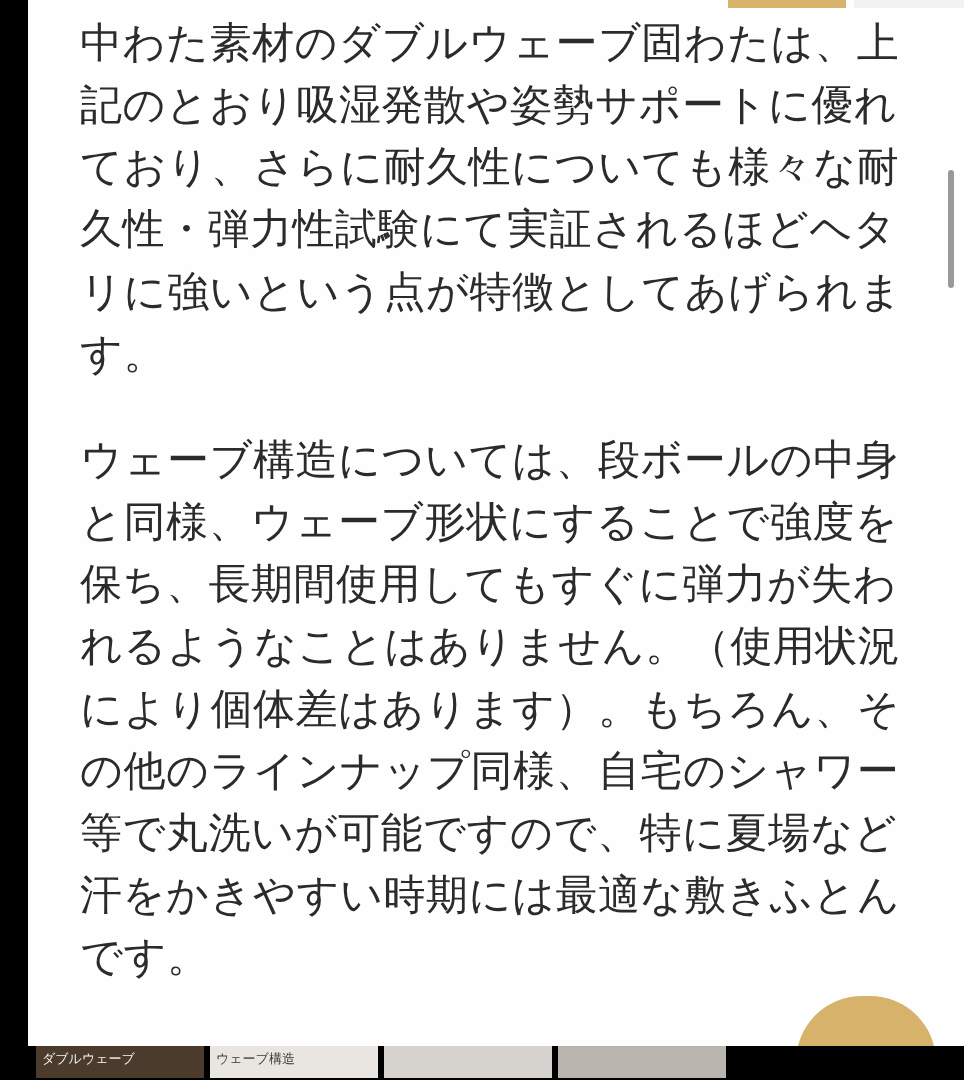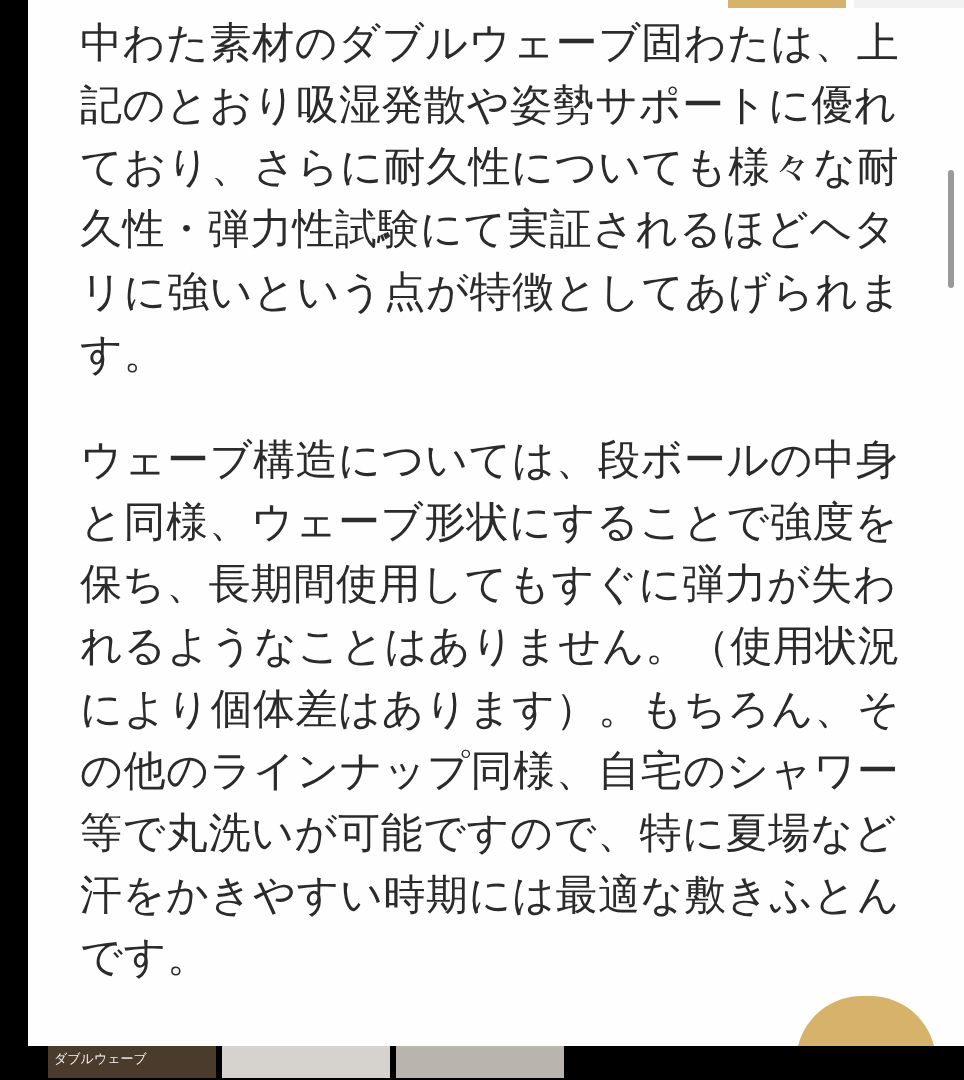--- a/index.html
+++ b/index.html
@@ -101,21 +101,21 @@
   .bottom-strip {
     position: absolute;
     left: 0;
     bottom: 0;
     width: 964px;
     height: 34px;
     background: #000;
     display: flex;
     align-items: flex-start;
     gap: 6px;
-    padding-left: 48px;
+    padding-left: 36px;
   }
   .thumb {
     width: 168px;
     height: 32px;
     background: #2e2e2e;
     position: relative;
     overflow: hidden;
     flex: 0 0 auto;
   }
   .thumb.t1 { background: #4a3b2d; }
@@ -156,20 +156,23 @@
     <div class="scrollbar-track"></div>
     <div class="scrollbar-thumb"></div>
 
     <div class="tan-blob"></div>
   </div>
 
   <div class="bottom-strip">
     <div class="thumb t1">
       <span class="thumb-label">ダブルウェーブ</span>
     </div>
+    <div class="thumb t3">
+      <span class="thumb-label">ウェーブ構造</span>
+    </div>
     <div class="thumb t4">
       <span class="thumb-label"></span>
     </div>
     <div class="thumb t5">
       <span class="thumb-label"></span>
     </div>
   </div>
 
 </div>
 

